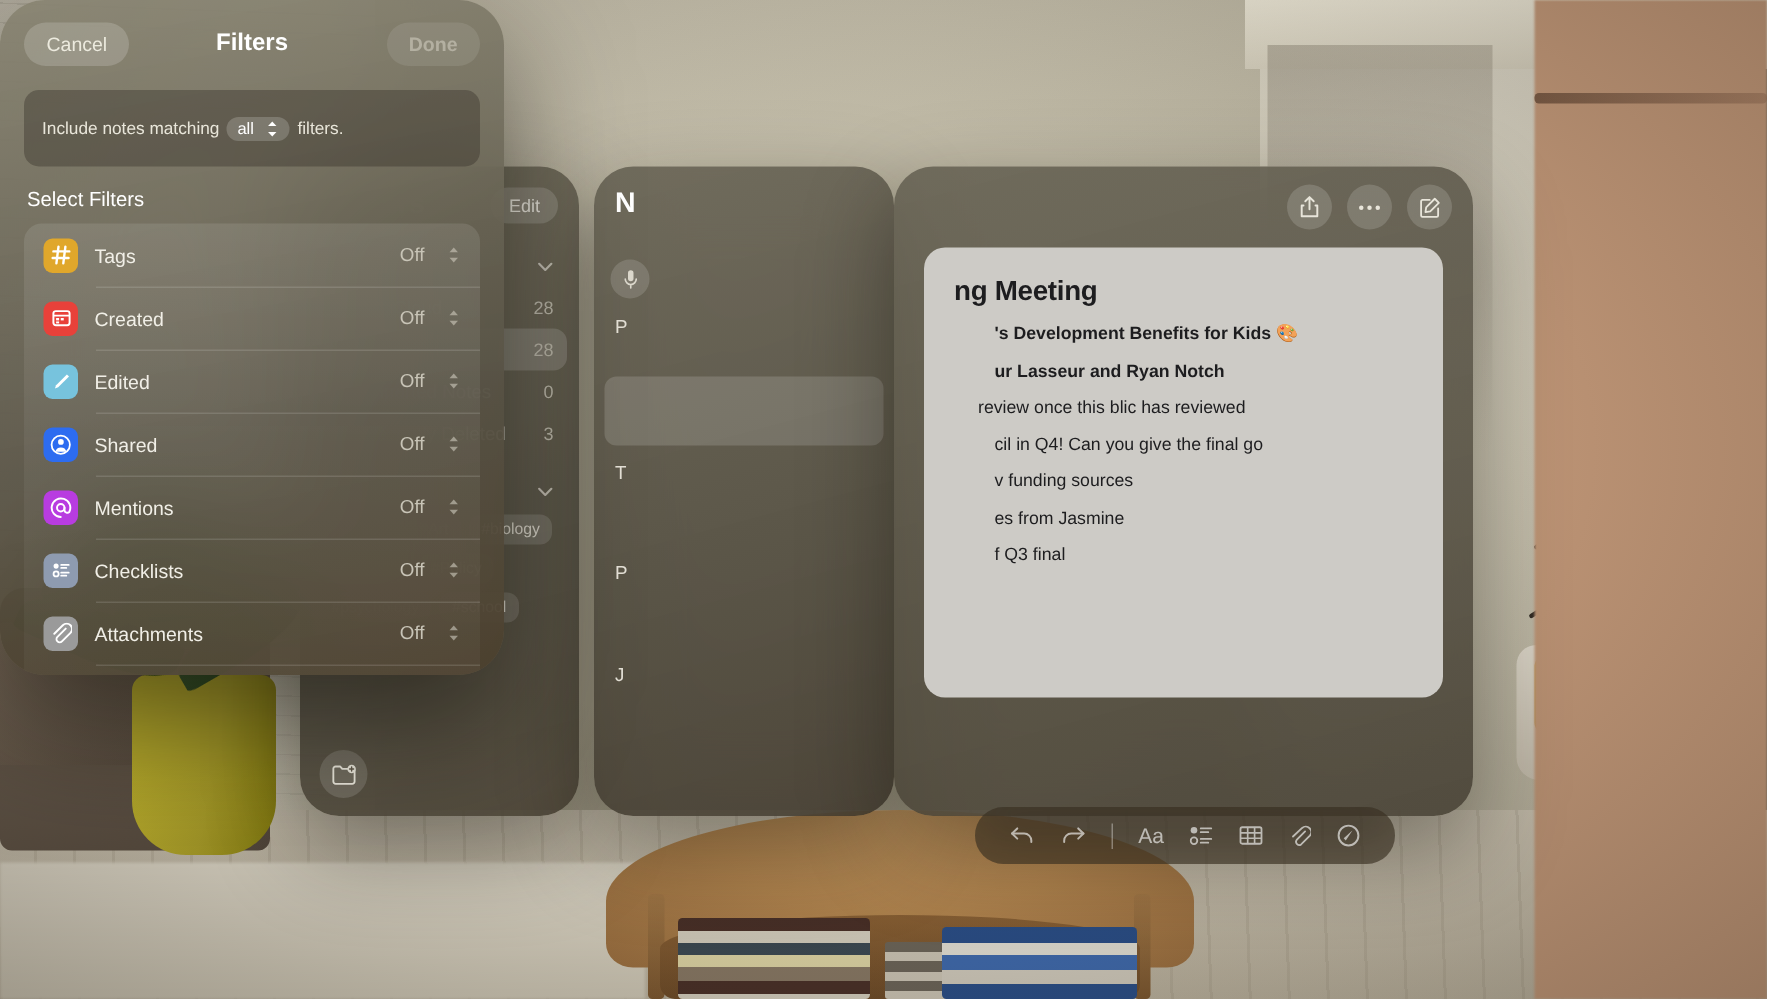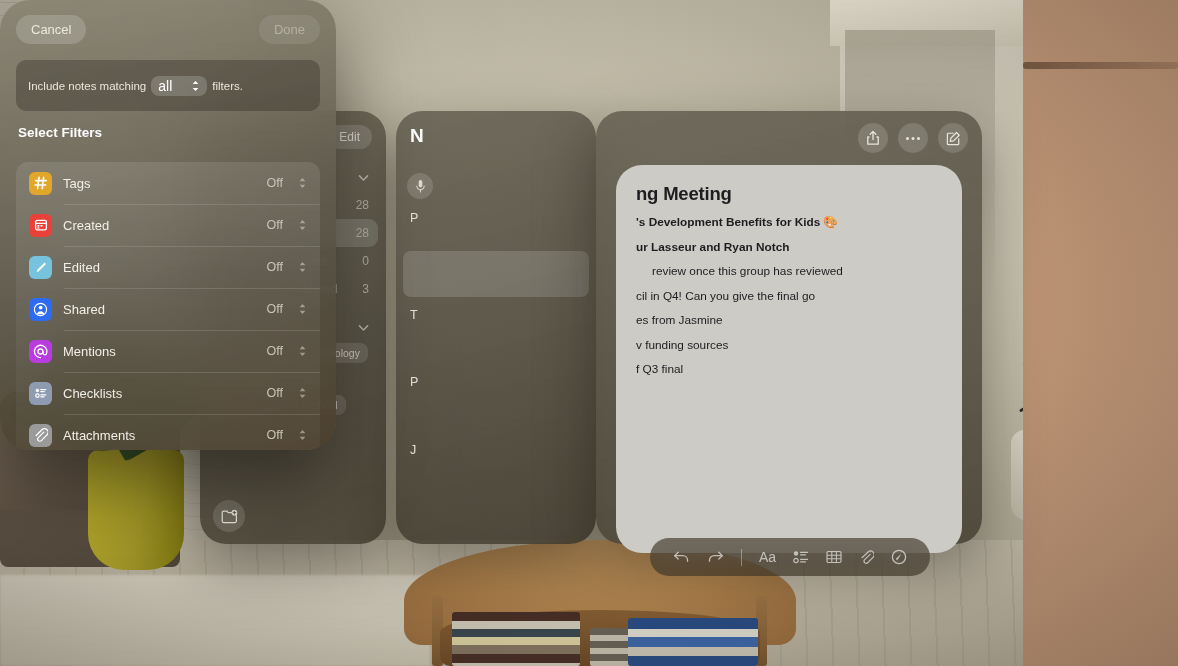--- a/index.html
+++ b/index.html
@@ -205,27 +205,27 @@
     left: 596px; top: 111px; width: 386px; height: 433px;
     background: linear-gradient(165deg, rgba(92,88,74,.80), rgba(64,58,46,.84));
     border-radius: 26px;
   }
   .detail-toolbar { position:absolute; right:14px; top:12px; display:flex; gap:10px; }
   .circ-btn {
     width:30px; height:30px; border-radius:15px; background: rgba(255,255,255,.15);
     display:flex; align-items:center; justify-content:center; cursor:pointer;
   }
   .paper {
-    position:absolute; left:20px; top:54px; width: 346px; height: 388px;
-    background: #cdcbc6; border-radius: 26px; overflow:hidden;
+    position:absolute; left:20px; top:54px; width: 346px; height: 300px;
+    background: #cdcbc6; border-radius: 14px; overflow:hidden;
     padding: 18px 20px 0 20px; color:#1d1d1f;
   }
   .paper h2 { font-size: 18.5px; font-weight: 700; margin-bottom: 4px; letter-spacing:-.2px;}
   .paper .date { font-size: 10px; color:#6f6e6b; margin-bottom: 10px; }
-  .paper p { font-size: 11.8px; line-height: 1.32; margin-bottom: 9px; }
+  .paper p { font-size: 11.8px; line-height: 1.32; margin-bottom: 9px; margin-left: 27px; }
   .paper b { font-weight: 700; }
   .paper .indent { margin-left: 16px; }
   .bottom-toolbar {
     position:absolute; left:54px; bottom:-32px; width: 280px; height: 38px;
     border-radius: 19px; background: rgba(60,50,36,.62);
     backdrop-filter: blur(16px); -webkit-backdrop-filter: blur(16px);
     display:flex; align-items:center; justify-content:space-around; padding: 0 14px;
   }
   .tb-ico { opacity:.62; cursor:pointer; display:flex; }
   .tb-divider { width:1px; height:17px; background: rgba(255,255,255,.35); }
@@ -253,25 +253,25 @@
     font-family:"Liberation Sans", sans-serif; position:relative; z-index:2;
   }
   .hdr-btn.disabled { color: rgba(235,232,220,.42); background: rgba(255,255,255,.09); cursor:default;}
   .match-bar {
     margin: 2px 16px 0 16px; height: 51px; border-radius: 10px;
     background: rgba(40,36,28,.34);
     display:flex; align-items:center; padding: 11px 12px; gap:5px;
     font-size: 11.5px; color:#e9e6da;
   }
   .stepper {
-    display:inline-flex; align-items:center; gap:19px;
+    display:inline-flex; align-items:center; gap:8px;
     background: rgba(255,255,255,.18); border-radius: 8px; padding: 2px 7px;
-    font-size:14px; color:#fff; cursor:pointer;
-  }
-  .select-title { padding: 14px 18px 22px 18px; font-size: 13.5px; font-weight:700; color:#fff; }
+    font-size:11px; color:#fff; cursor:pointer;
+  }
+  .select-title { padding: 14px 18px 9px 18px; font-size: 13.5px; font-weight:400; color:#fff; }
   .filters-list {
     margin: 0 16px; border-radius: 12px; overflow: hidden;
     background: linear-gradient(180deg, rgba(255,255,255,.10) 0%, rgba(255,255,255,.055) 45%, rgba(255,255,255,.03) 100%);
   }
   .frow {
     display:flex; align-items:center; gap: 11px;
     height: 42px; padding: 0 13px; cursor: pointer; position:relative;
   }
   .frow + .frow::before {
     content:""; position:absolute; left:48px; right:0; top:0; height:1px;
@@ -443,24 +443,24 @@
         <path d="M11.2 1.6l2.9 2.9L8 10.6l-3.4.5.5-3.4z" fill="none" stroke="#e8e5da" stroke-width="1.3" stroke-linejoin="round"></path>
       </svg>
     </div>
   </div>
 
   <div class="paper">
     <h2>ng Meeting</h2>
     <div class="date"></div>
     <p><b>'s Development Benefits for Kids 🎨</b></p>
     <p><b>ur Lasseur and Ryan Notch</b></p>
-    <p class="indent">review once this group has reviewed</p>
+    <p class="indent">review once this blic has reviewed</p>
     <p>cil in Q4! Can you give the final go</p>
+    <p>v funding sources</p>
     <p>es from Jasmine</p>
-    <p>v funding sources</p>
     <p>f Q3 final</p>
   </div>
 
   <div class="bottom-toolbar">
     <span class="tb-ico">
       <svg width="17" height="14" viewBox="0 0 18 14">
         <path d="M5.5 2L1.8 5.6 5.5 9.2" fill="none" stroke="#fff" stroke-width="1.4" stroke-linecap="round" stroke-linejoin="round"></path>
         <path d="M1.8 5.6h8.6a5 5 0 015 5v1" fill="none" stroke="#fff" stroke-width="1.4" stroke-linecap="round"></path>
       </svg>
     </span>
@@ -495,21 +495,22 @@
         <circle cx="8" cy="8" r="6.6" fill="none" stroke="#fff" stroke-width="1.3"></circle>
         <path d="M10.6 4.6L6.2 11.4l-1.4-1.6z" fill="#fff"></path>
       </svg>
     </span>
   </div>
 </div>
 
 <div id="filters">
   <div class="sheet-hdr">
     <button class="hdr-btn">Cancel</button>
-    <button class="hdr-btn disabled" style="margin-left:auto;">Done</button>
+    <span class="title">Filters</span>
+    <button class="hdr-btn disabled" style="margin-left:auto;font-weight:bold;">Done</button>
   </div>
 
   <div class="match-bar">
     <span>Include notes matching</span>
     <span class="stepper">
       <span>all</span>
       <svg width="9" height="12" viewBox="0 0 9 12">
         <path d="M4.5 1L7.3 4H1.7z" fill="#fff"></path>
         <path d="M4.5 11L1.7 8h5.6z" fill="#fff"></path>
       </svg>

